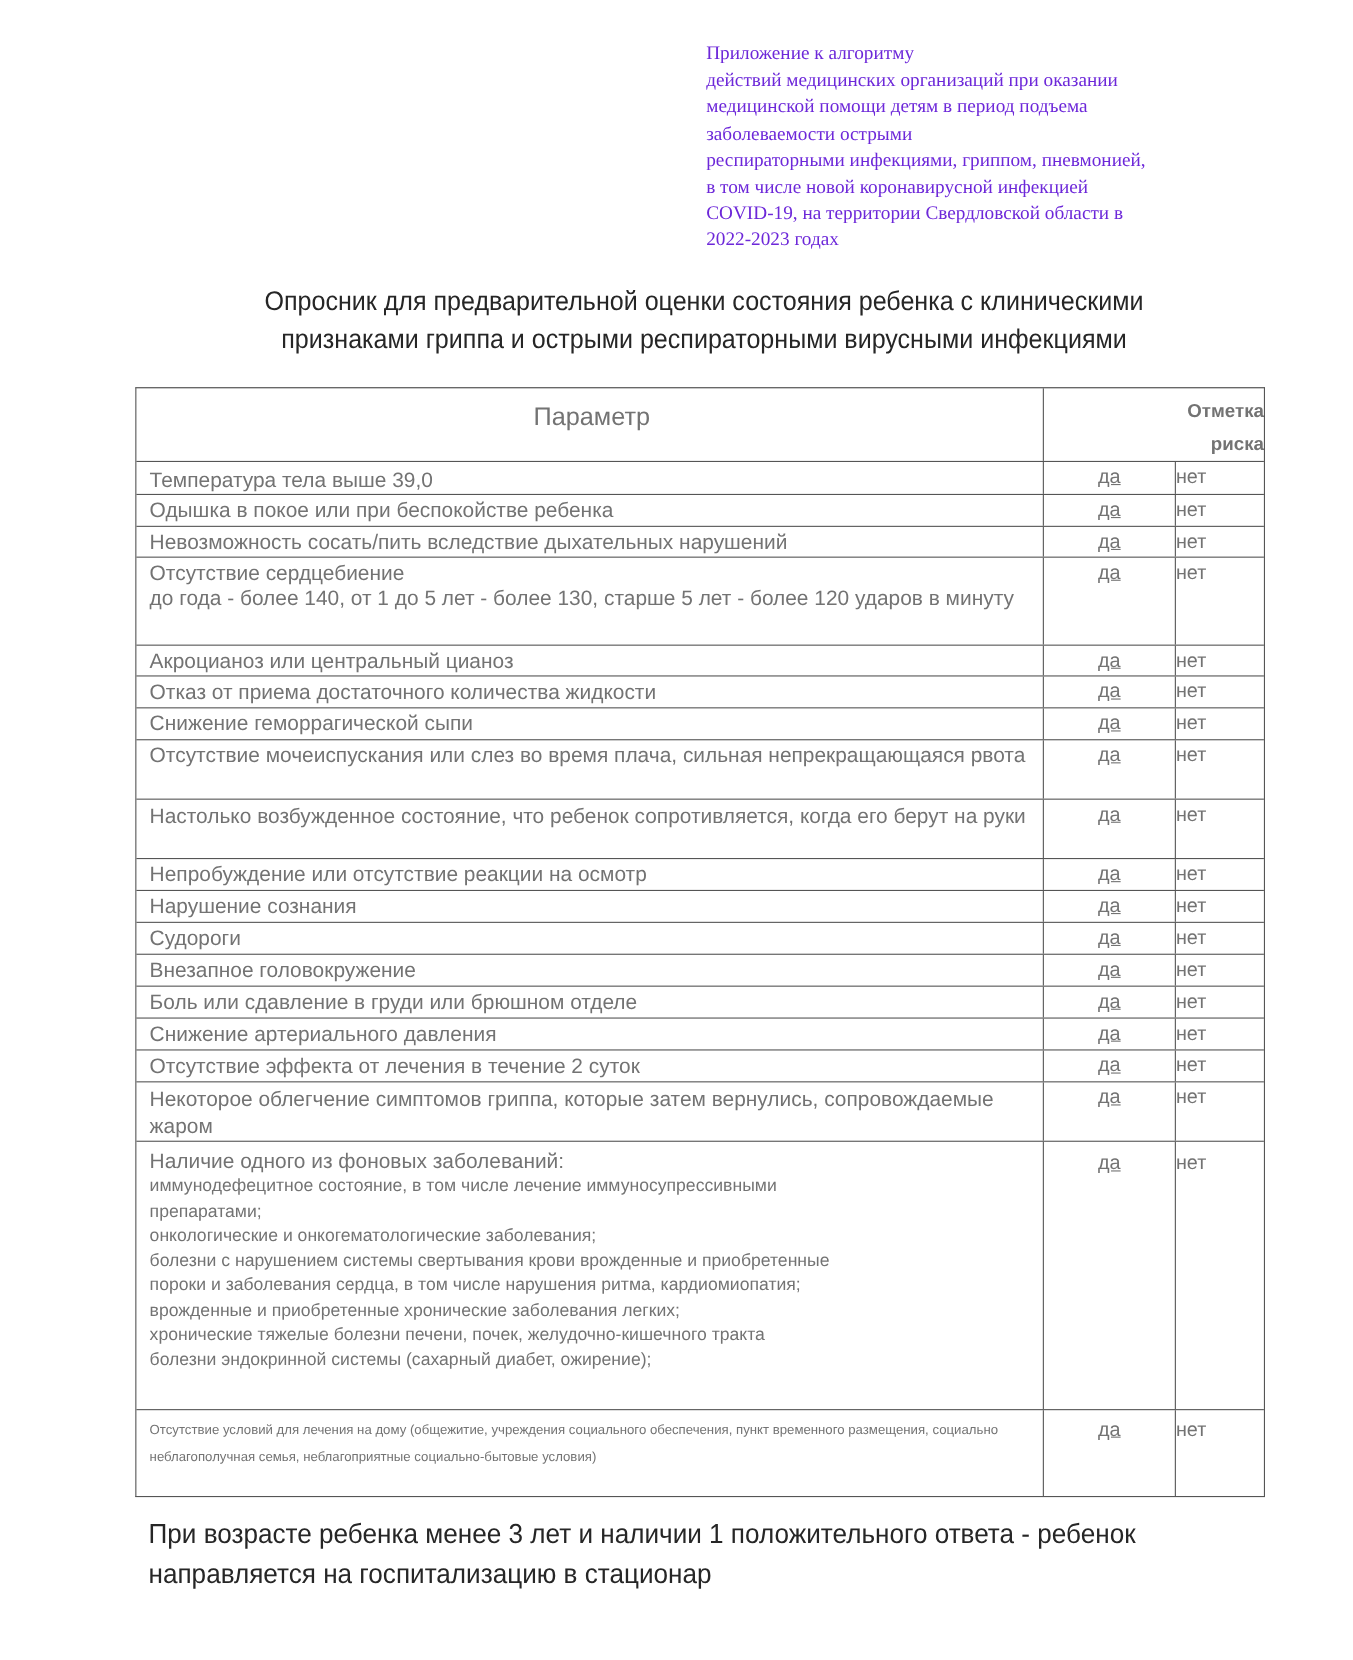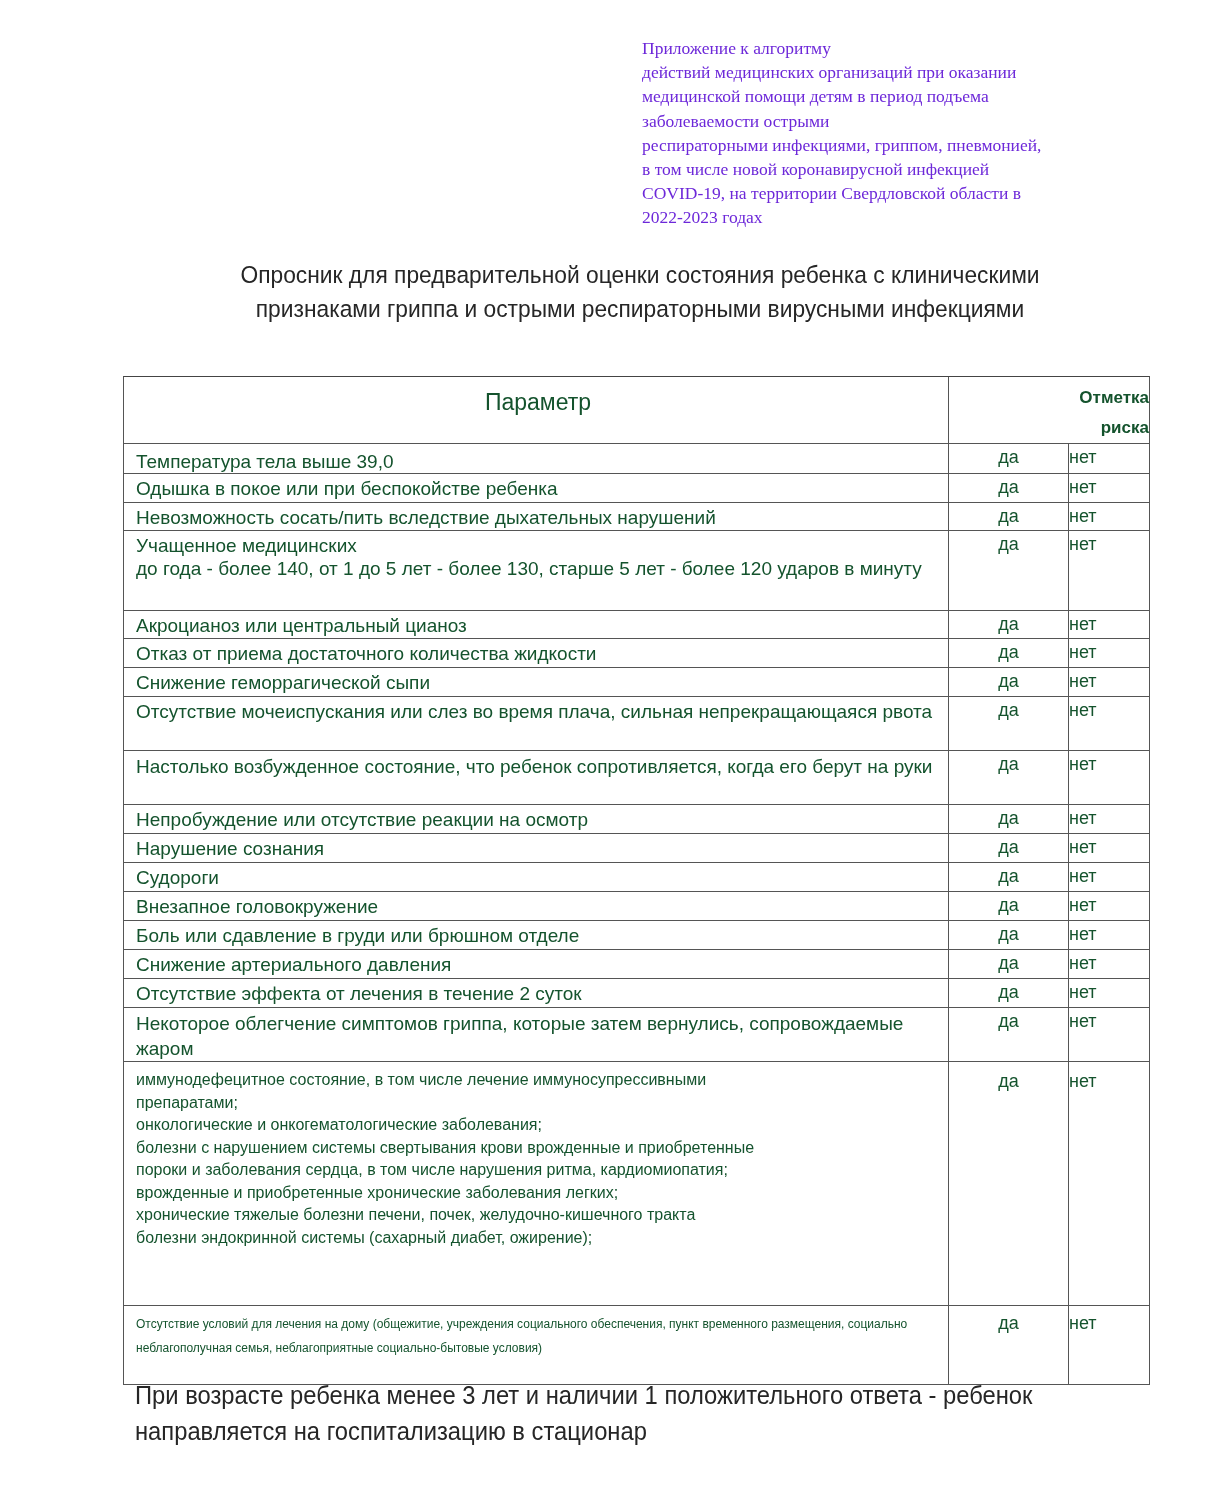--- a/index.html
+++ b/index.html
@@ -15,32 +15,32 @@
   .appendix div { white-space: nowrap; }
   .title {
     position: absolute; left: 120px; top: 258px; width: 1040px;
     text-align: center; font-family: "Liberation Sans", sans-serif;
     font-size: 24.5px; line-height: 34px; color: #262626;
     transform: scaleX(0.93); transform-origin: center top;
   }
   .table {
     position: absolute; left: 123px; top: 352px; width: 1025px;
     border: 1.5px solid #555; border-top-color: #444;
-    font-family: "Liberation Sans", sans-serif; color: #14532d; margin-top: 24px;
+    font-family: "Liberation Sans", sans-serif; color: #737373;
   }
   .row { display: flex; border-top: 1.3px solid #555; }
   .row:first-child { border-top: none; }
   .cell-param {
     flex: 0 0 825px; border-right: 1.3px solid #555;
     padding: 3px 8px 0 12px; box-sizing: border-box;
     font-size: 19px; line-height: 23px;
   }
   .cell-yes {
     flex: 0 0 120px; border-right: 1.3px solid #555; text-align: center;
-    font-size: 18px; line-height: 23px; padding-top: 2px; box-sizing: border-box;
+    font-size: 18px; line-height: 23px; padding-top: 2px; box-sizing: border-box; text-decoration: underline;
   }
   .cell-no {
     flex: 1; text-align: left; font-size: 18px; line-height: 23px;
     padding-top: 2px; box-sizing: border-box;
   }
   .hdr .cell-param {
     text-align: center; font-size: 23px; line-height: 30px; padding-top: 10px;
     height: 66px;
   }
   .hdr .cell-risk {
@@ -93,21 +93,21 @@
     <div class="cell-yes">да</div>
     <div class="cell-no">нет</div>
   </div>
   <div class="row" style="height:27px">
     <div class="cell-param">Невозможность сосать/пить вследствие дыхательных нарушений</div>
     <div class="cell-yes">да</div>
     <div class="cell-no">нет</div>
   </div>
   <div class="row" style="height:79px">
     <div class="cell-param">
-      <span class="p1">Учащенное медицинских</span>
+      <span class="p1">Отсутствие сердцебиение</span>
       <span class="p1">до года - более 140, от 1 до 5 лет - более 130, старше 5 лет - более 120 ударов в минуту</span>
     </div>
     <div class="cell-yes">да</div>
     <div class="cell-no">нет</div>
   </div>
   <div class="row" style="height:27px">
     <div class="cell-param">Акроцианоз или центральный цианоз</div>
     <div class="cell-yes">да</div>
     <div class="cell-no">нет</div>
   </div>
@@ -166,20 +166,21 @@
     <div class="cell-yes">да</div>
     <div class="cell-no">нет</div>
   </div>
   <div class="row" style="height:53px">
     <div class="cell-param" style="line-height:25px">Некоторое облегчение симптомов гриппа, которые затем вернулись, сопровождаемые жаром</div>
     <div class="cell-yes">да</div>
     <div class="cell-no">нет</div>
   </div>
   <div class="row" style="height:243px">
     <div class="cell-param" style="padding-top:7px">
+      <span class="p1">Наличие одного из фоновых заболеваний:</span>
       <span class="sub">
         <span class="sub-line">иммунодефецитное состояние, в том числе лечение иммуносупрессивными</span>
         <span class="sub-line">препаратами;</span>
         <span class="sub-line">онкологические и онкогематологические заболевания;</span>
         <span class="sub-line">болезни с нарушением системы свертывания крови врожденные и приобретенные</span>
         <span class="sub-line">пороки и заболевания сердца, в том числе нарушения ритма, кардиомиопатия;</span>
         <span class="sub-line">врожденные и приобретенные хронические заболевания легких;</span>
         <span class="sub-line">хронические тяжелые болезни печени, почек, желудочно-кишечного тракта</span>
         <span class="sub-line">болезни эндокринной системы (сахарный диабет, ожирение);</span>
       </span>

